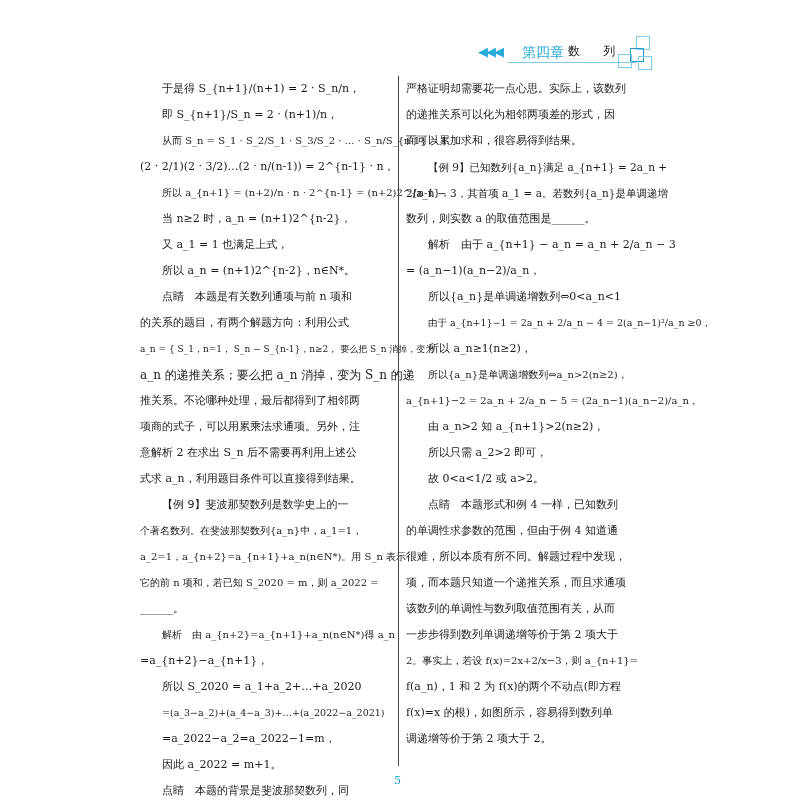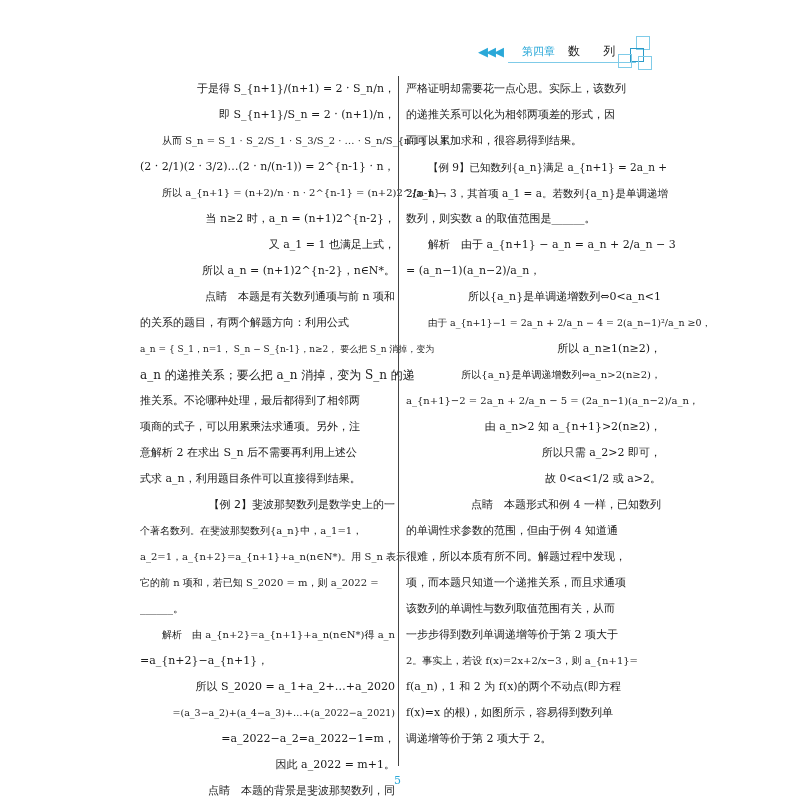--- a/index.html
+++ b/index.html
@@ -1,29 +1,29 @@
 <!DOCTYPE html>
 <html><head>
 <meta charset="utf-8">
 <style>
   html, body { margin:0; padding:0; }
   body { width:800px; height:800px; background:#ffffff; position:relative; overflow:hidden;
          font-family:"DejaVu Serif", serif; color:#1a1a1a; }
   .hdr { position:absolute; left:478px; top:40px; width:180px; height:30px; }
   .hdr .arrows { position:absolute; left:0; top:4px; font-size:13px; color:#2aa8d8; letter-spacing:-2px; font-family:"DejaVu Sans", sans-serif; }
-  .hdr .chap { position:absolute; left:44px; top:4px; font-size:11px; color:#2aa8d8; font-family:"DejaVu Sans", sans-serif; }
+  .hdr .chap { position:absolute; left:44px; top:4px; font-size:14px; color:#2aa8d8; font-family:"DejaVu Sans", sans-serif; }
   .hdr .title { position:absolute; left:90px; top:3px; font-size:12px; color:#222; letter-spacing:8px; font-family:Liberation Mono, monospace; }
   .hdr .line { position:absolute; left:30px; top:22px; width:128px; height:1px; background:#7fcbe8; }
   .sq { position:absolute; border:1px solid #7fcbe8; width:12px; height:12px; }
   .sq.dark { border-color:#2a9ac8; border-width:1.5px; }
   .col { position:absolute; top:76px; width:255px; font-size:11px; line-height:26px; }
   .col.left { left:140px; }
   .col.right { left:406px; }
   .ln { white-space:nowrap; }
-  .ind { padding-left:22px;text-align:right; }
+  .ind { padding-left:22px; }
   .ex { color:#2aa8d8; font-family:"DejaVu Sans", sans-serif; font-weight:bold; }
   .divider { position:absolute; left:398px; top:76px; width:1px; height:690px; background:#444; }
   .pno { position:absolute; left:394px; top:774px; font-size:11px; color:#2aa8d8; }
 </style>
 </head>
 <body>
 
 <div class="hdr">
   <span class="arrows">◀◀◀</span>
   <span class="chap">第四章</span>
@@ -45,21 +45,21 @@
   <div class="ln ind">又 a_1 = 1 也满足上式，</div>
   <div class="ln ind">所以 a_n = (n+1)2^{n-2}，n∈N*。</div>
   <div class="ln ind">点睛　本题是有关数列通项与前 n 项和</div>
   <div class="ln">的关系的题目，有两个解题方向：利用公式</div>
   <div class="ln" style="font-size:9px">a_n = { S_1，n=1，  S_n − S_{n-1}，n≥2，  要么把 S_n 消掉，变为</div>
   <div class="ln" style="font-size:12px">a_n 的递推关系；要么把 a_n 消掉，变为 S_n 的递</div>
   <div class="ln">推关系。不论哪种处理，最后都得到了相邻两</div>
   <div class="ln">项商的式子，可以用累乘法求通项。另外，注</div>
   <div class="ln">意解析 2 在求出 S_n 后不需要再利用上述公</div>
   <div class="ln">式求 a_n，利用题目条件可以直接得到结果。</div>
-  <div class="ln ind ex" style="font-weight:normal;color:#1a1a1a">【例 2】斐波那契数列是数学史上的一</div>
+  <div class="ln ind ex" style="font-weight:normal;color:#1a1a1a">【例 9】斐波那契数列是数学史上的一</div>
   <div class="ln" style="font-size:10px">个著名数列。在斐波那契数列{a_n}中，a_1=1，</div>
   <div class="ln" style="font-size:10px">a_2=1，a_{n+2}=a_{n+1}+a_n(n∈N*)。用 S_n 表示</div>
   <div class="ln" style="font-size:10px">它的前 n 项和，若已知 S_2020 = m，则 a_2022 =</div>
   <div class="ln">______。</div>
   <div class="ln ind" style="font-size:10px">解析　由 a_{n+2}=a_{n+1}+a_n(n∈N*)得 a_n</div>
   <div class="ln">=a_{n+2}−a_{n+1}，</div>
   <div class="ln ind">所以 S_2020 = a_1+a_2+…+a_2020</div>
   <div class="ln ind" style="font-size:9.5px">=(a_3−a_2)+(a_4−a_3)+…+(a_2022−a_2021)</div>
   <div class="ln ind">=a_2022−a_2=a_2022−1=m，</div>
   <div class="ln ind">因此 a_2022 = m+1。</div>

